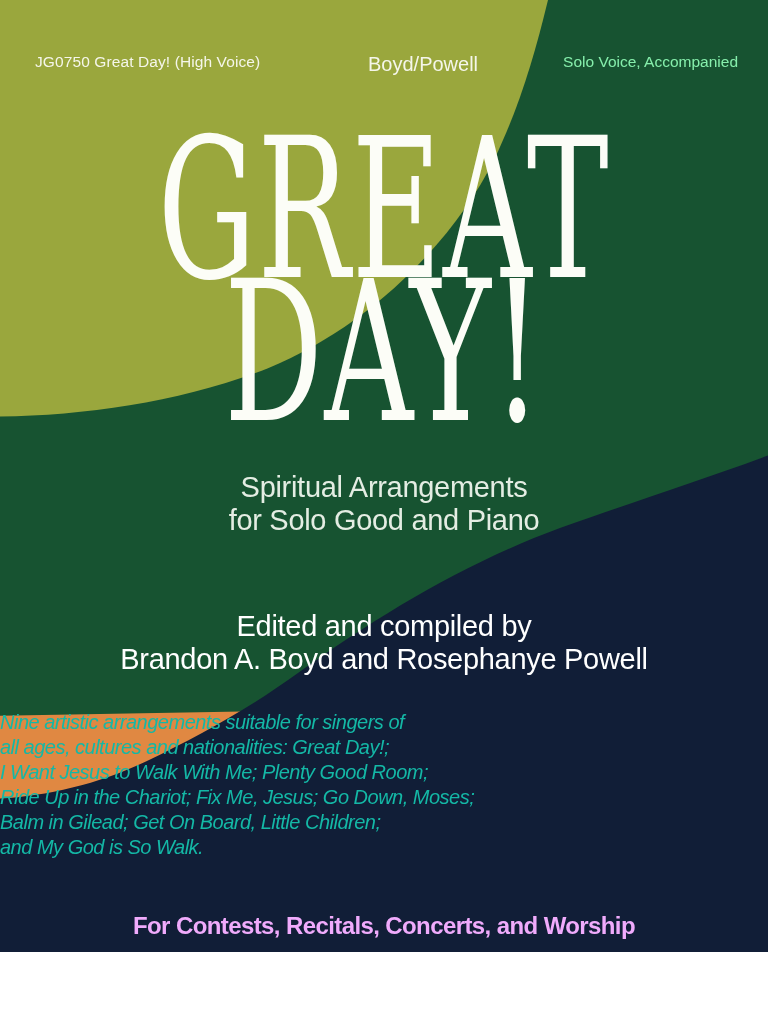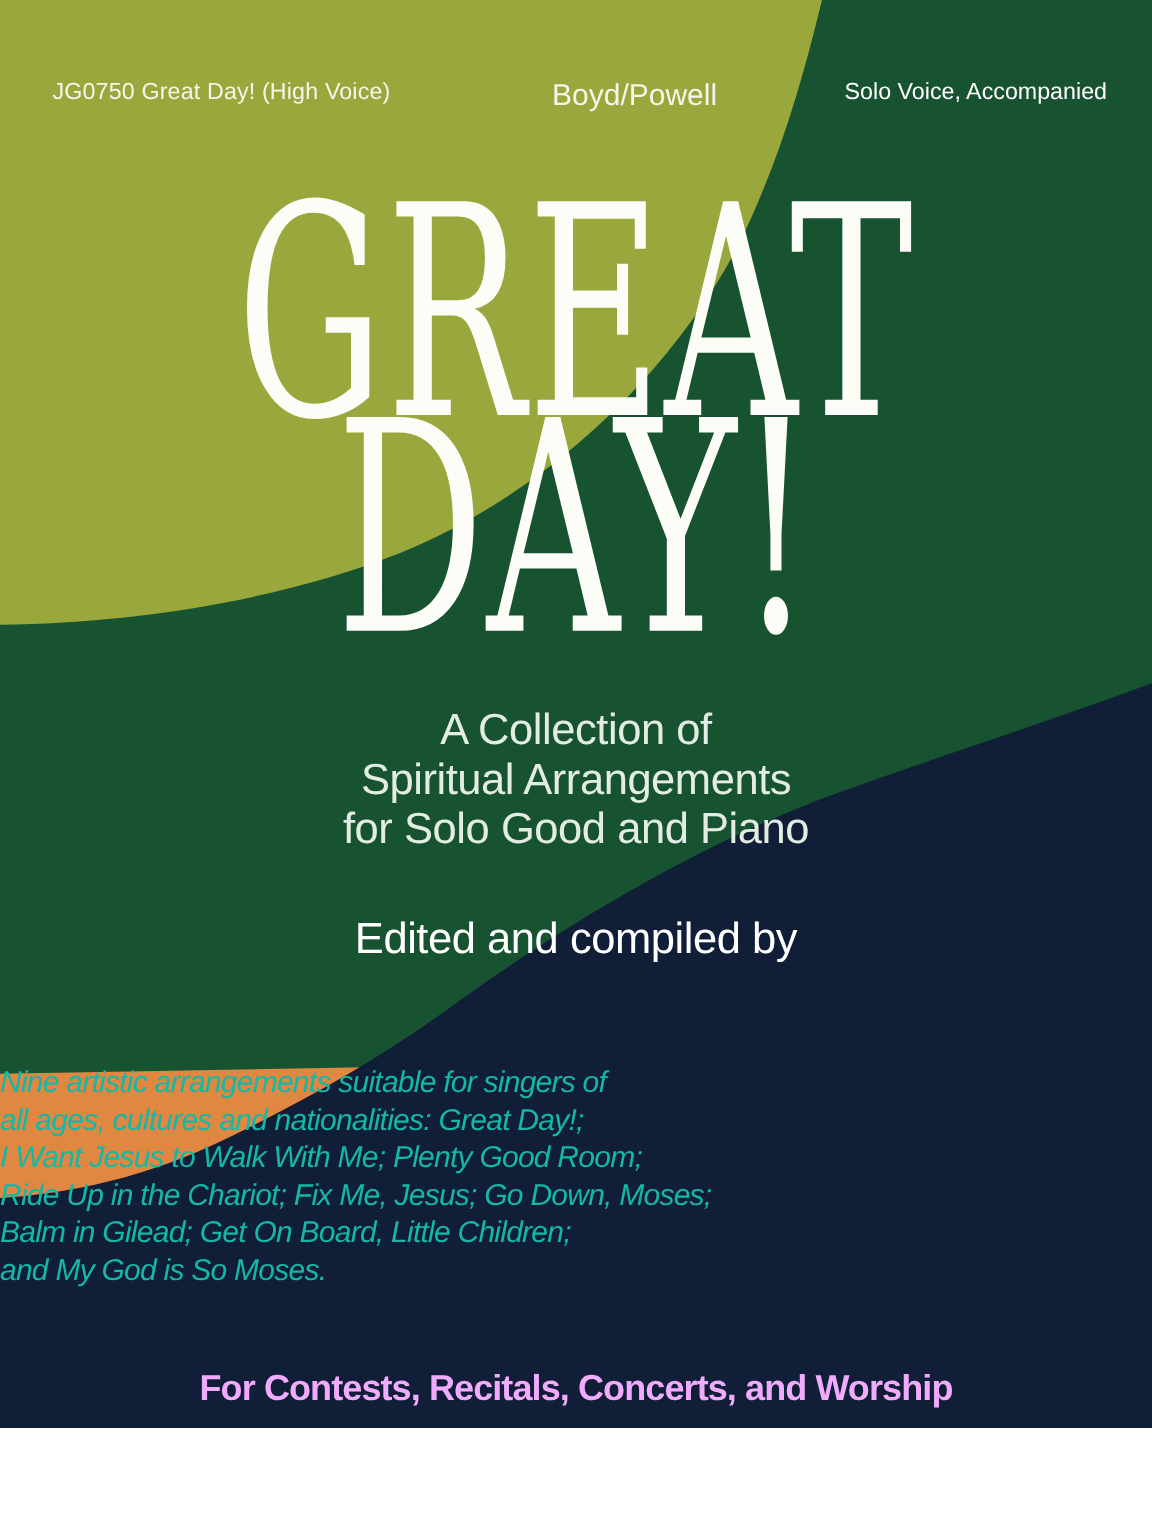--- a/index.html
+++ b/index.html
@@ -20,21 +20,21 @@
   }
   .shape-olive  { fill: var(--olive, #9aa73d); }
   .shape-orange { fill: var(--orange, #e08842); }
   .shape-navy   { fill: var(--navy, #111e37); }
 
   .txt { position: absolute; color: #fff; }
 
   
   .hdr-left  { left: 35px;  top: 53px; font-size: 15.5px; color: #f5f6ea; letter-spacing: 0.1px; }
   .hdr-mid   { left: 368px; top: 53px; font-size: 20px; color: #f5f6ea; }
-  .hdr-right { right: 30px; top: 53px; font-size: 15.5px; color: #ffffff; }
+  .hdr-right { right: 30px; top: 53px; font-size: 15.5px; color: #86efac; }
 
   
   .title {
     left: 0; right: 0; top: 138px;
     text-align: center;
     font-family: "DejaVu Serif", serif;
     font-size: 148px;
     line-height: 109px;
     letter-spacing: 2px;
     color: #fcfdf7;
@@ -95,33 +95,33 @@
   <div class="txt hdr-left">JG0750 Great Day! (High Voice)</div>
   <div class="txt hdr-mid">Boyd/Powell</div>
   <div class="txt hdr-right">Solo Voice, Accompanied</div>
 
   <div class="txt title">
     <div>GREAT</div>
     <div>DAY!</div>
   </div>
 
   <div class="txt subtitle">
-    <div>A Collection of</div>
     <div>Spiritual Arrangements</div>
     <div>for Solo Good and Piano</div>
   </div>
 
   <div class="txt credits">
     <div>Edited and compiled by</div>
+    <div>Brandon A. Boyd and Rosephanye Powell</div>
   </div>
 
   <div class="txt description">
     <div>Nine artistic arrangements suitable for singers of</div>
     <div>all ages, cultures and nationalities: Great Day!;</div>
     <div>I Want Jesus to Walk With Me; Plenty Good Room;</div>
     <div>Ride Up in the Chariot; Fix Me, Jesus; Go Down, Moses;</div>
     <div>Balm in Gilead; Get On Board, Little Children;</div>
-    <div>and My God is So Moses.</div>
+    <div>and My God is So Walk.</div>
   </div>
 
   <div class="txt tagline">For Contests, Recitals, Concerts, and Worship</div>
 
 </div>
 
 </body></html>

